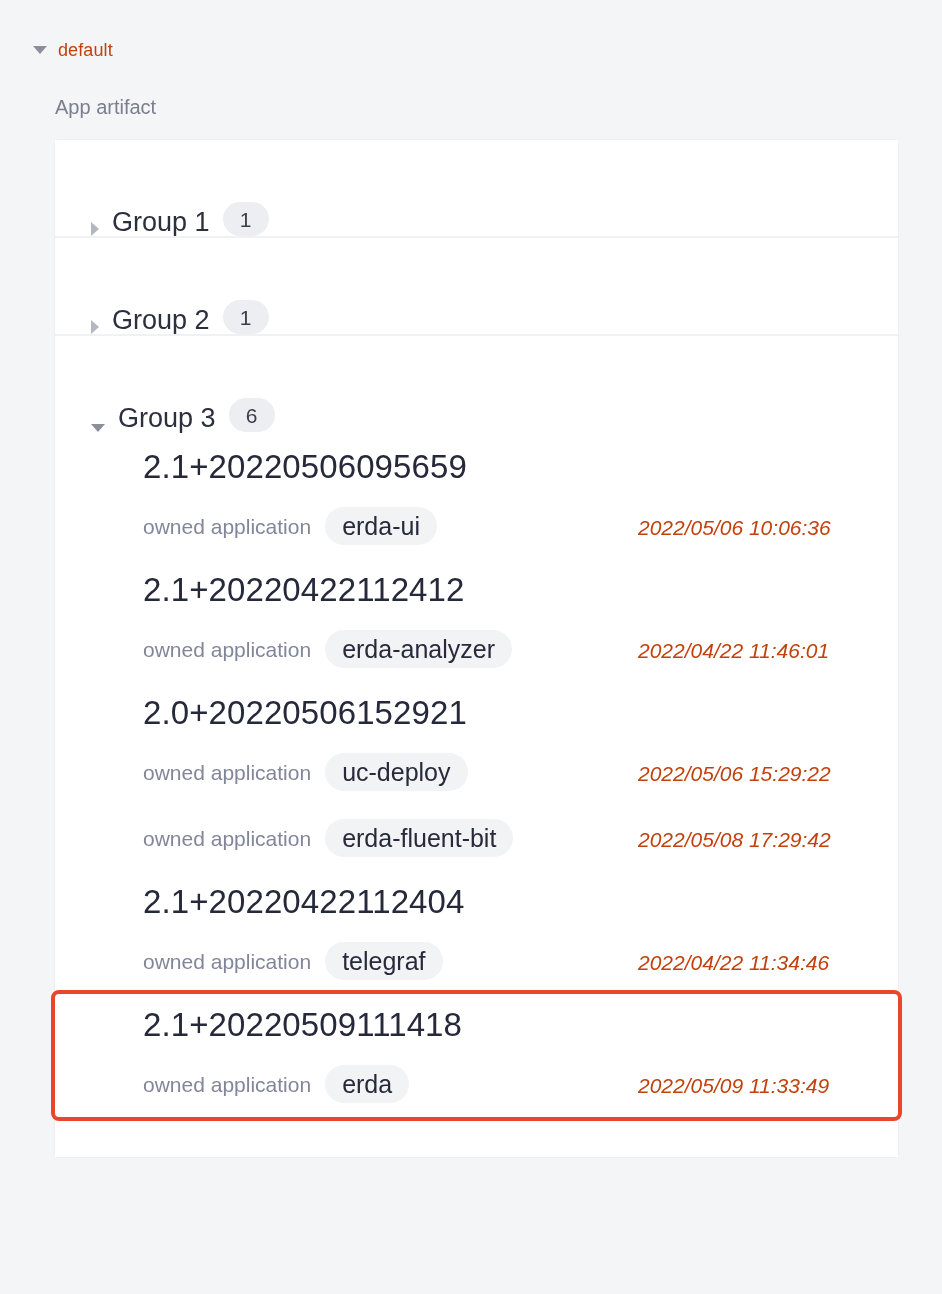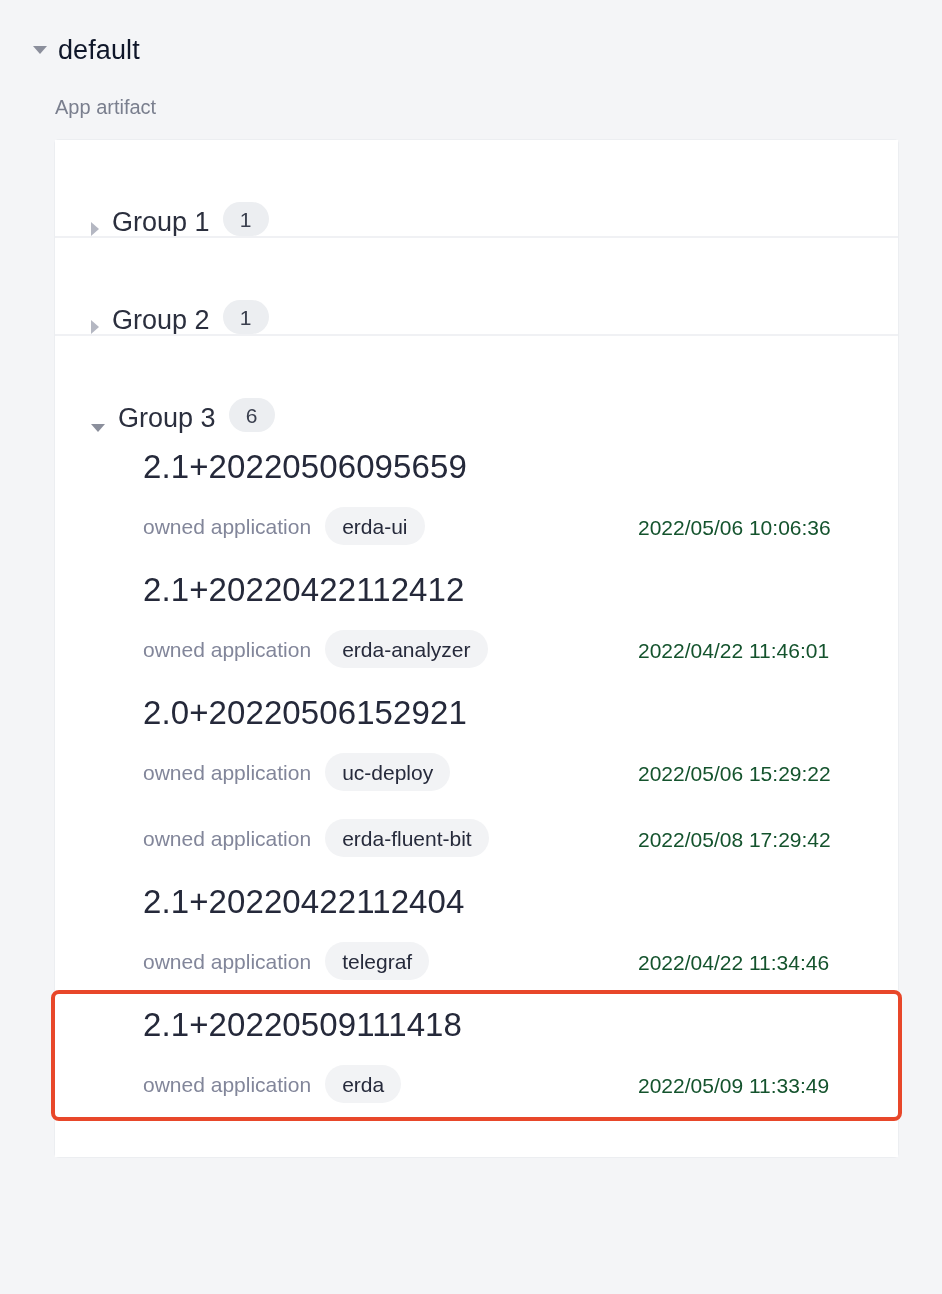--- a/index.html
+++ b/index.html
@@ -41,22 +41,22 @@
     border-left: 7px solid transparent;
     border-right: 7px solid transparent;
     border-top: 8px solid #8b8f9c;
   }
   .caret-right {
     border-top: 7px solid transparent;
     border-bottom: 7px solid transparent;
     border-left: 8px solid #b4b7c2;
   }
   .section-title {
-    font-size: 27px;
-    color: #0f172a;
+    font-size: 18px;
+    color: #c2410c;
     letter-spacing: 0.1px;
     line-height: 1;
   }
 
   .section-subtitle {
     position: absolute;
     left: 55px;
     top: 97px;
     font-size: 20px;
     color: #7a7f8e;
@@ -139,34 +139,35 @@
     color: #82869a;
     line-height: 1;
   }
   .app-tag {
     margin-left: 14px;
     height: 38px;
     padding: 0 17px;
     border-radius: 19px;
     background: #f2f3f5;
     color: #262a3b;
-    font-size: 21px;
+    font-size: 25px;
     display: inline-flex;
     align-items: center;
     line-height: 1;
     white-space: nowrap;
   }
   .artifact-time {
     position: absolute;
     left: 583px;
     bottom: 21px;
     font-size: 21px;
-    color: #14532d;
+    color: #c2410c;
     line-height: 1;
     white-space: nowrap;
+    font-style: italic;
   }
 
   .artifact.selected {
     outline: 4px solid #e8472a;
     outline-offset: 0;
     border-radius: 4px;
   }
 </style>
 </head>
 <body>

